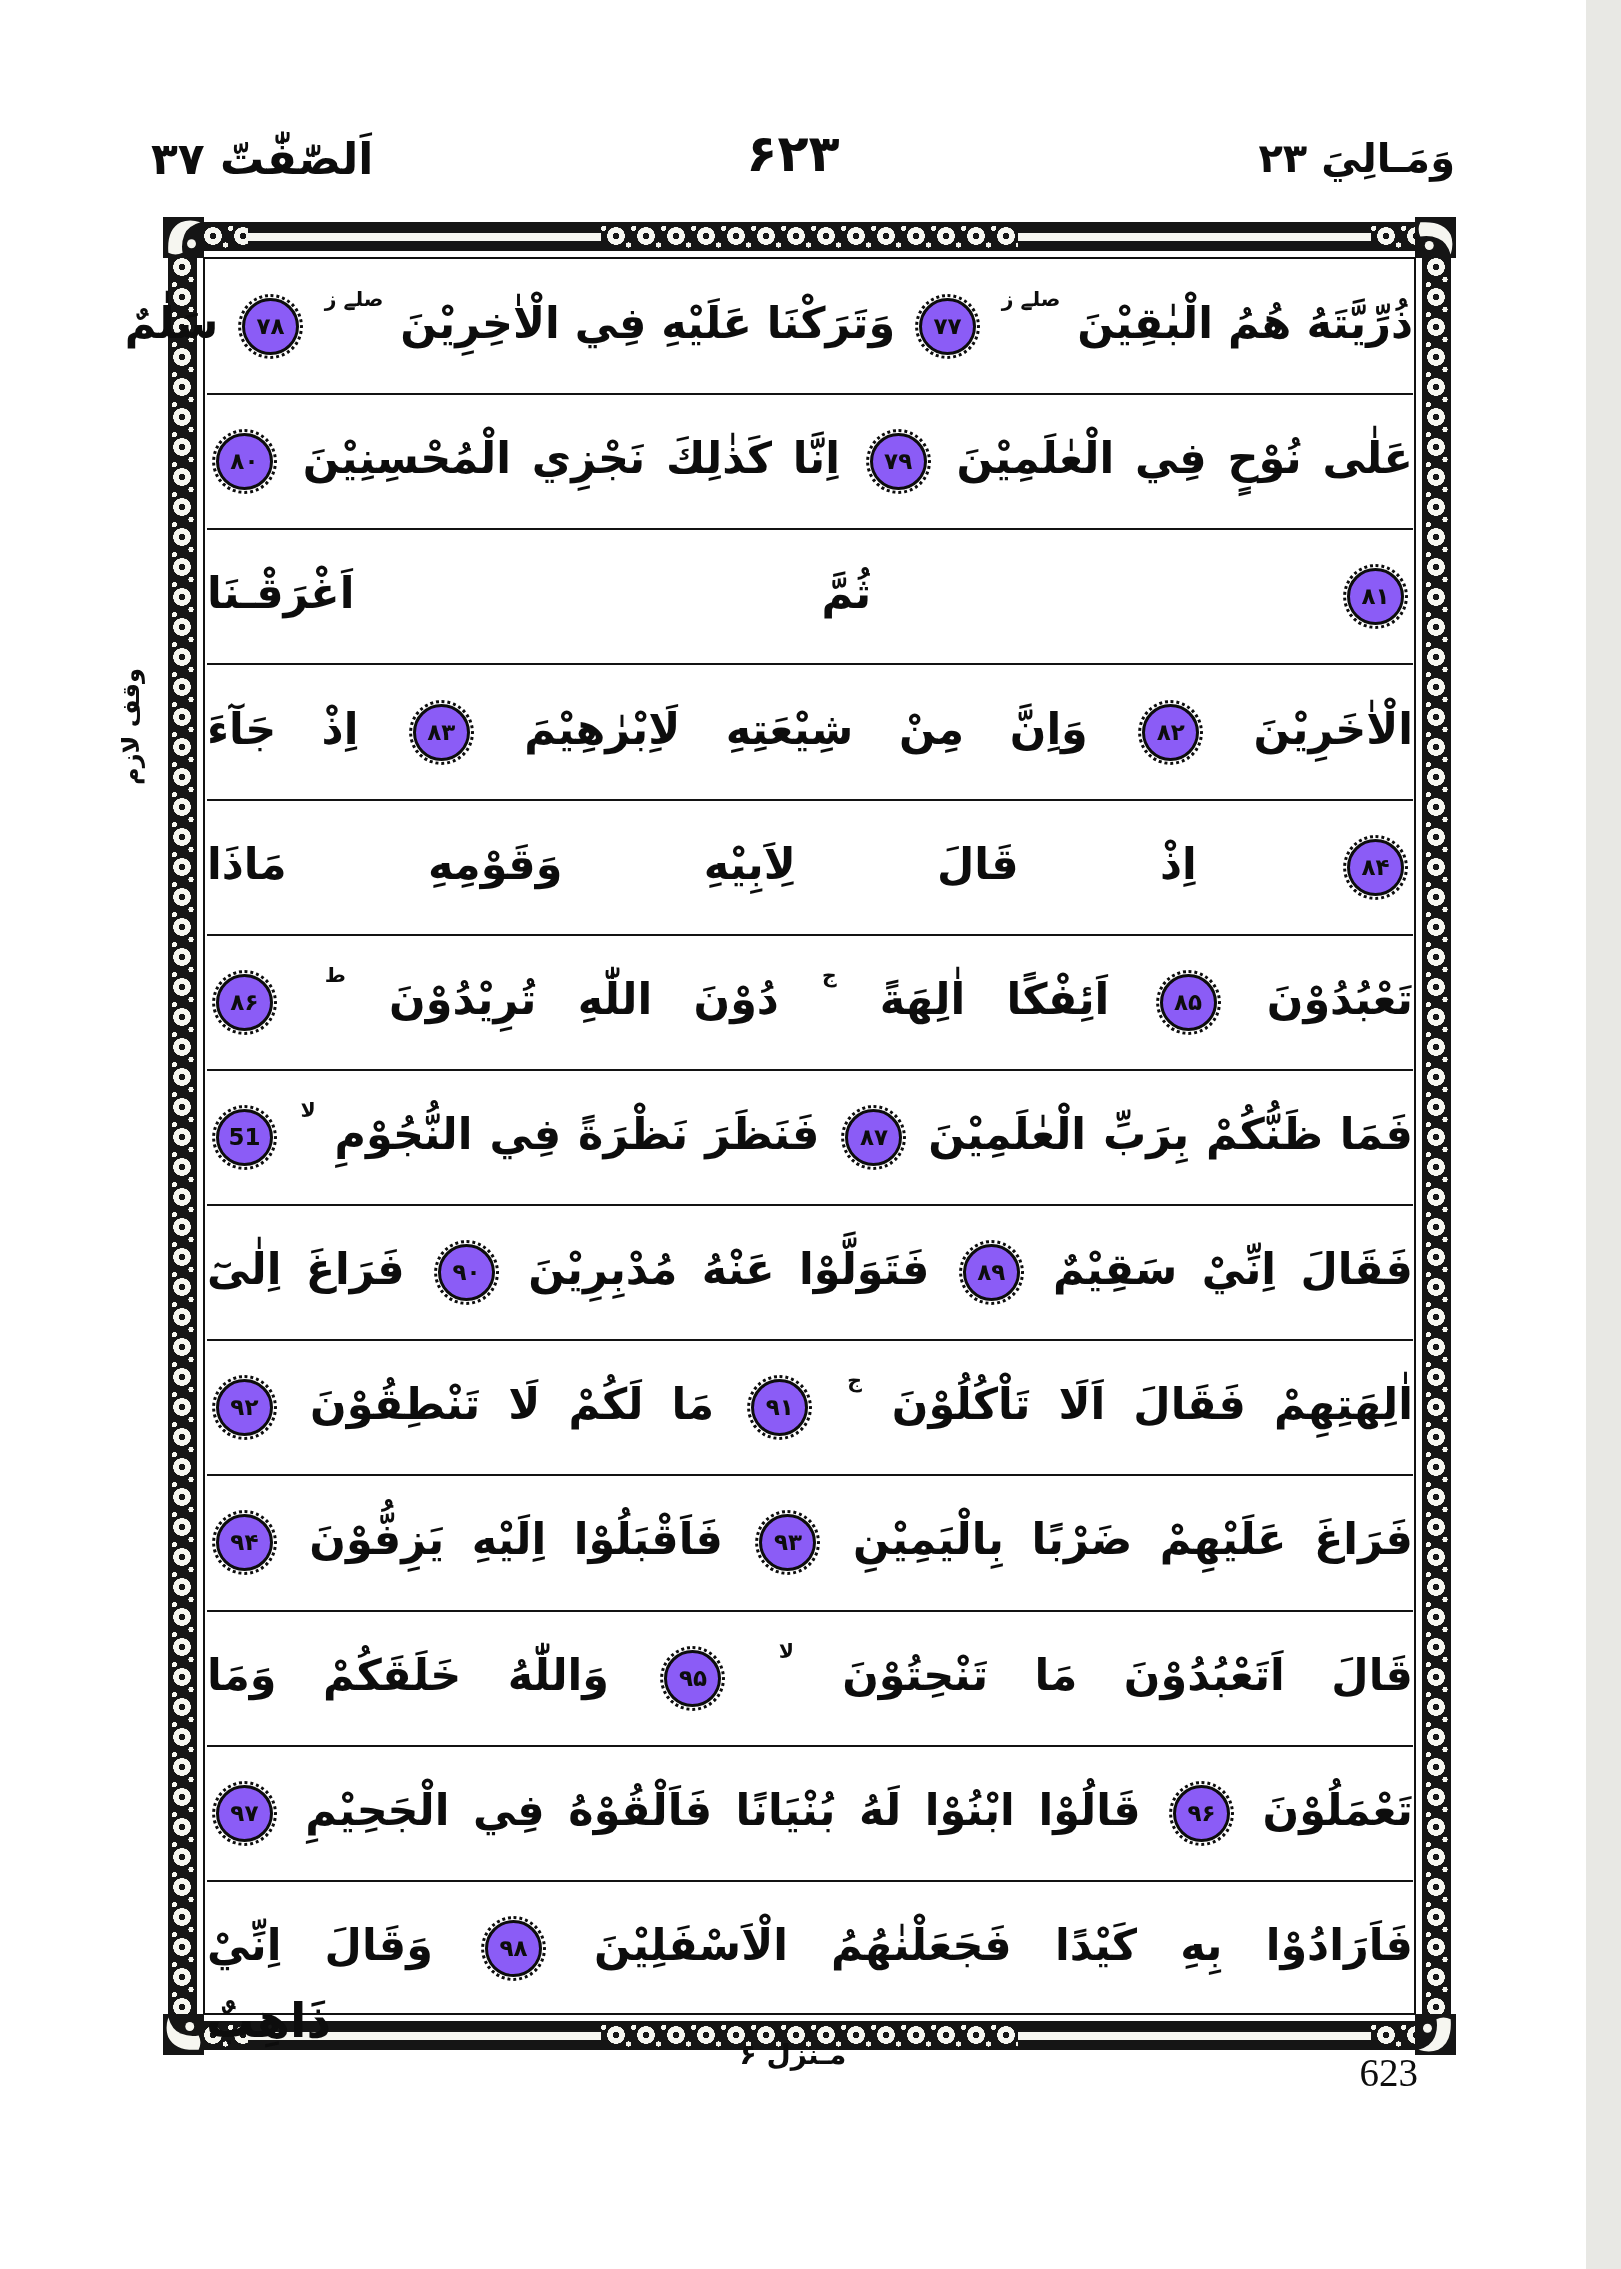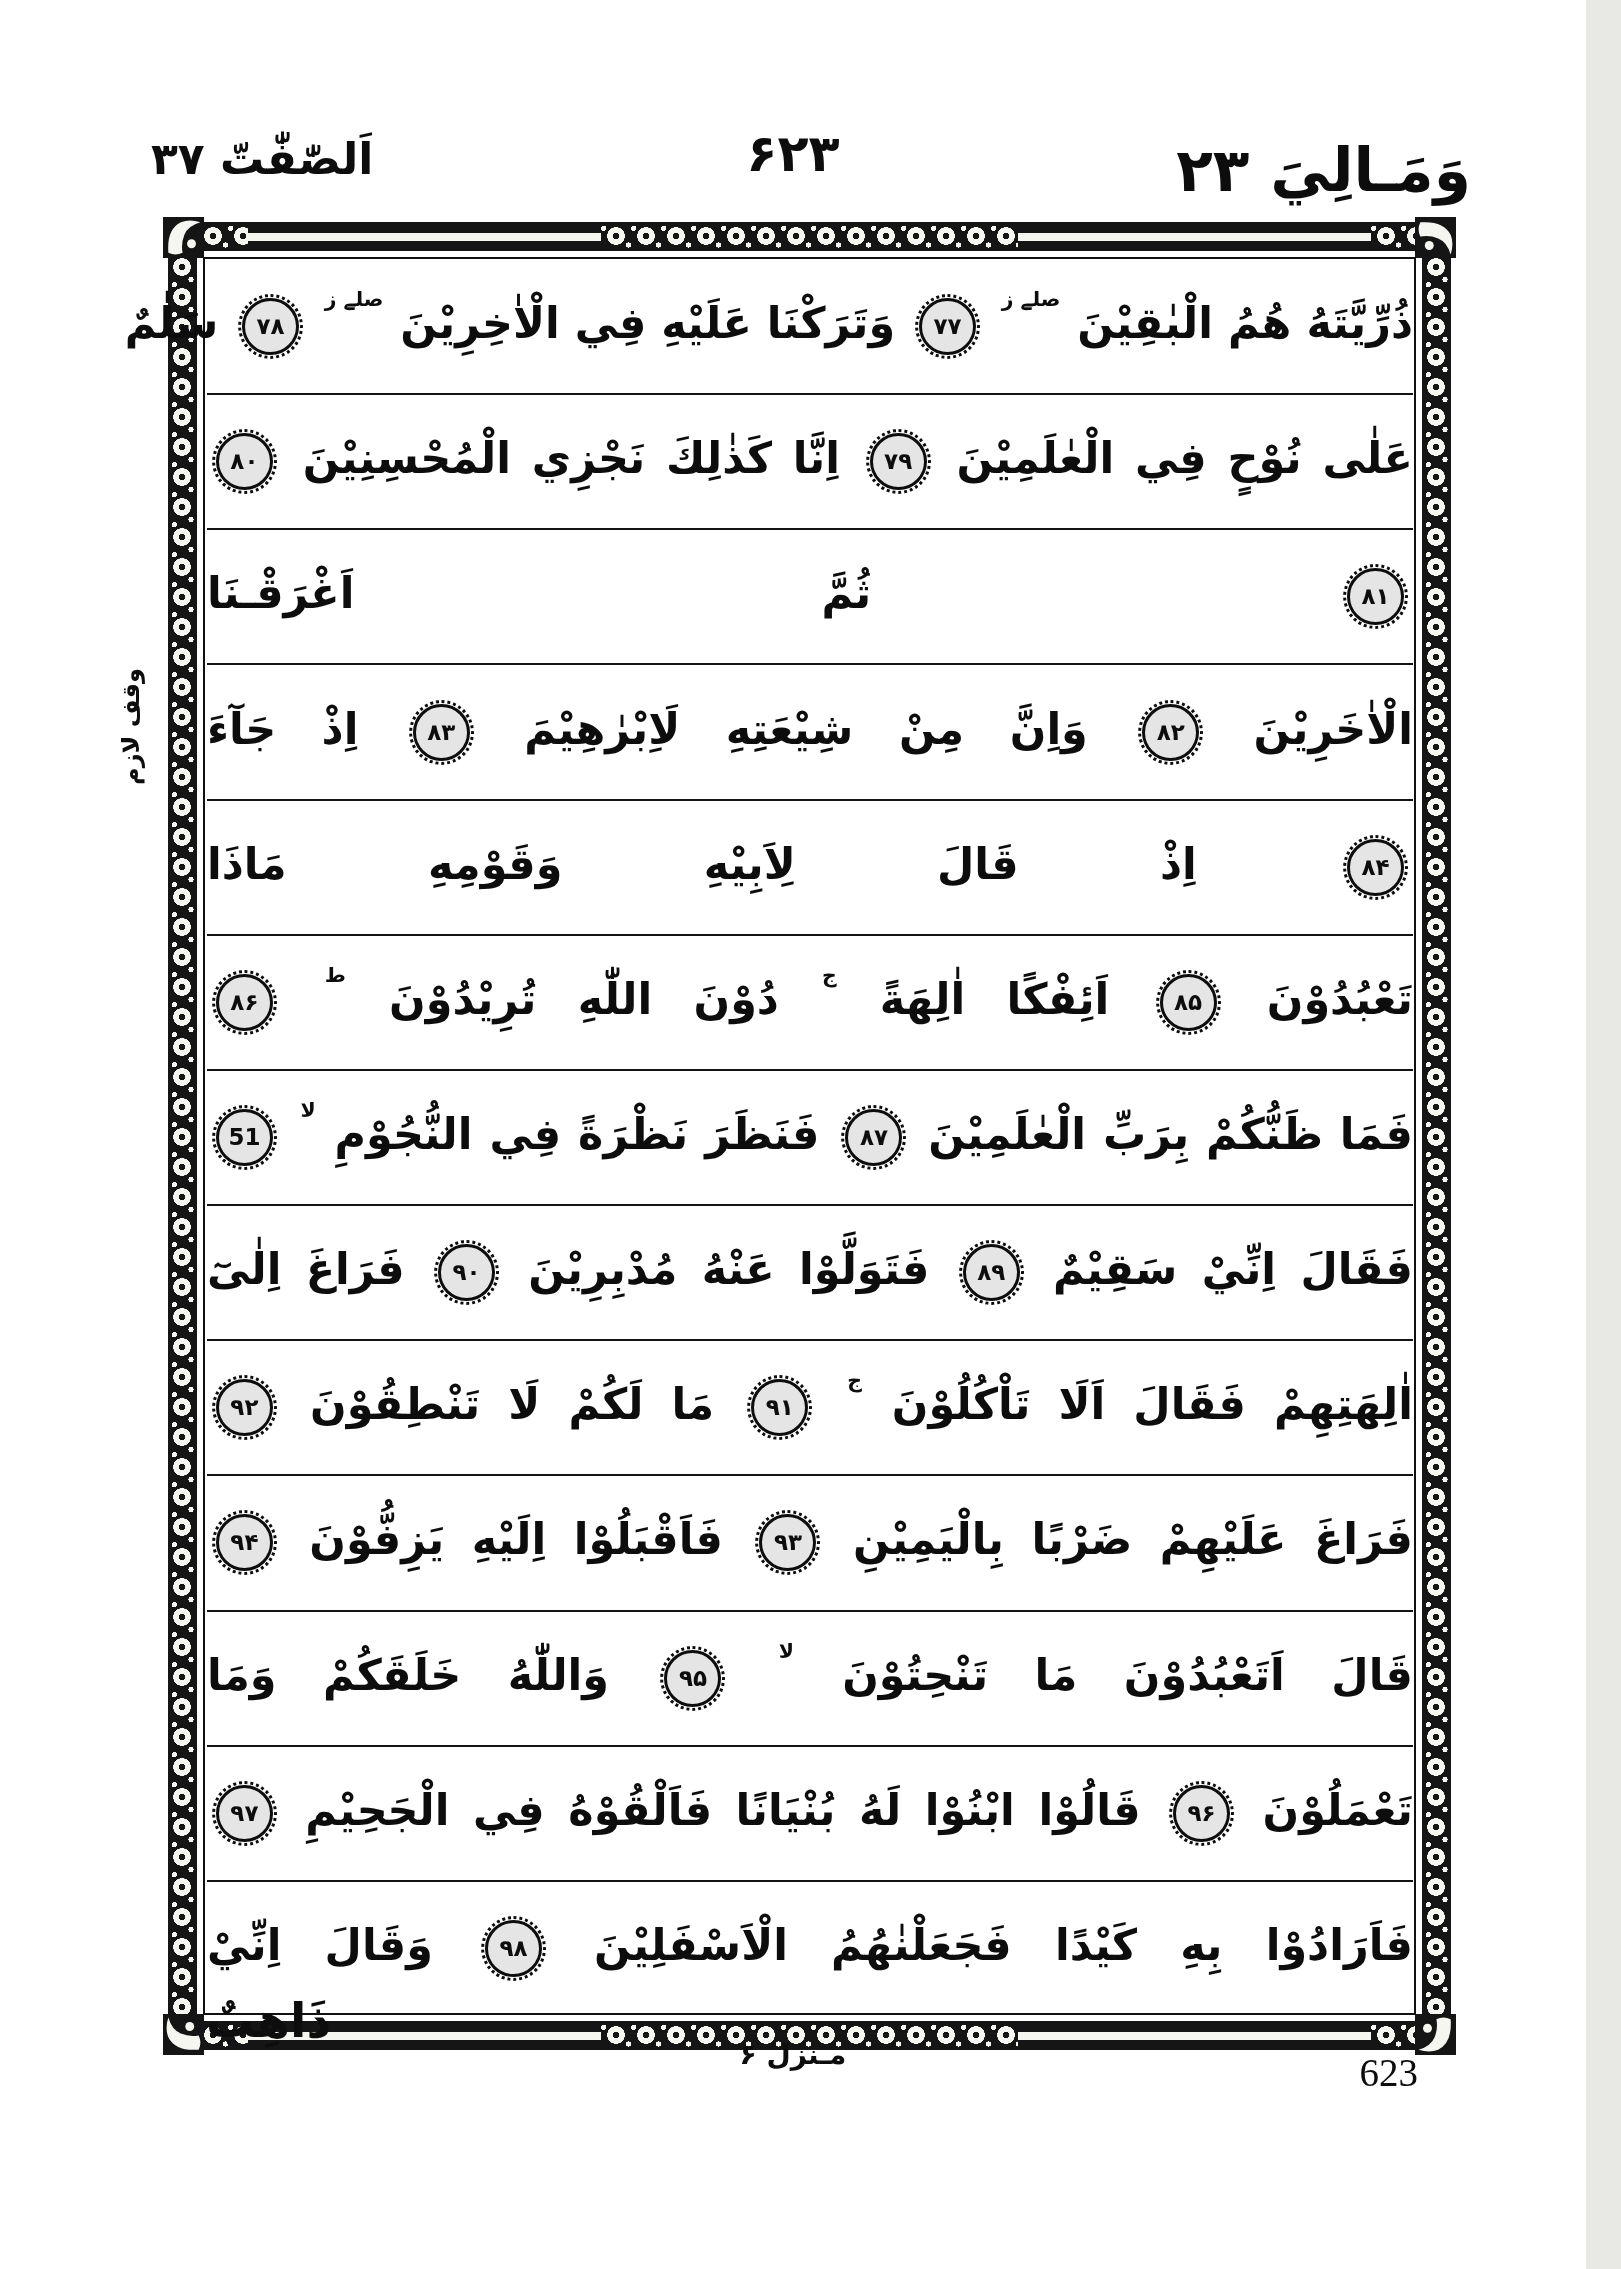--- a/index.html
+++ b/index.html
@@ -2,21 +2,21 @@
 <html lang="ar" style="font-size:14px"><head>
 <meta charset="utf-8">
 <style>
   html,body{margin:0;padding:0;background:#e8e8e4;}
   .page{position:relative;width:1586px;height:2270px;background:#ffffff;overflow:hidden;
         font-family:"DejaVu Sans",sans-serif;color:#0d0d0d;}
   
   .hdr{position:absolute;font-weight:bold;white-space:nowrap;direction:rtl;}
   .hdr-surah{left:151px;top:133px;font-size:44px;}
   .hdr-page{left:0;right:0;top:124px;text-align:center;font-size:51px;}
-  .hdr-juz{right:115px;top:135px;font-size:60px;text-align:center;}
+  .hdr-juz{right:131px;top:135px;font-size:40px;text-align:center;}
   
   .frame{position:absolute;left:168px;top:222px;width:1283px;height:1828px;}
   .band{position:absolute;background-color:#151515;}
   .band-top{left:0;top:0;right:0;height:29px;display:flex;}
   .band-bottom{left:0;bottom:0;right:0;height:29px;display:flex;}
   .band-left{left:0;top:0;bottom:0;width:29px;}
   .band-right{right:0;top:0;bottom:0;width:29px;}
   .orn-h{height:100%;background-color:#151515;background-image:
       radial-gradient(circle 3.5px at 15px 14px,#151515 98%,transparent),
       radial-gradient(circle 8.9px at 15px 14px,#f6f6f0 98%,transparent),
@@ -39,21 +39,21 @@
   .inner-rule{position:absolute;left:35px;top:35px;right:35px;bottom:35px;border:2.7px solid #111;}
   
   .rows{position:absolute;left:207px;top:260px;width:1206px;height:1755px;display:flex;flex-direction:column;}
   .row{flex:1 1 0;display:flex;align-items:center;overflow:visible;}
   .row:not(:last-child){border-bottom:2.7px solid #131313;}
   .line{width:100%;direction:rtl;text-align:justify;text-align-last:justify;
         font-size:43px;font-weight:bold;line-height:1.05;white-space:nowrap;}
   .ayah-text{letter-spacing:0px;}
   .ayah-marker{display:inline-flex;align-items:center;justify-content:center;
         width:51px;height:51px;border:3.5px solid #0d0d0d;border-radius:50%;
-        outline:3.5px dotted #0d0d0d;outline-offset:1.8px;background:#e5e5e5;
+        outline:3.5px dotted #0d0d0d;outline-offset:1.8px;background:#8b5cf6;
         vertical-align:middle;margin:0 8.9px;}
   .ayah-marker .num{font-size:23px;font-weight:bold;line-height:1;}
   .waqf{display:inline-block;font-size:20.4px;font-weight:bold;position:relative;top:-32px;margin:0 1.8px;}
   
   .margin-note{position:absolute;left:59px;top:709px;width:151px;height:35px;
         transform:rotate(-90deg);font-size:24px;font-weight:bold;text-align:center;
         direction:rtl;white-space:nowrap;}
   .catchword{position:absolute;left:206px;top:1992px;font-size:48px;font-weight:bold;direction:rtl;}
   .manzil{position:absolute;left:0;right:0;top:2038px;text-align:center;font-size:28px;font-weight:bold;direction:rtl;}
   .pagenum{position:absolute;right:168px;top:2050px;font-size:39px;

